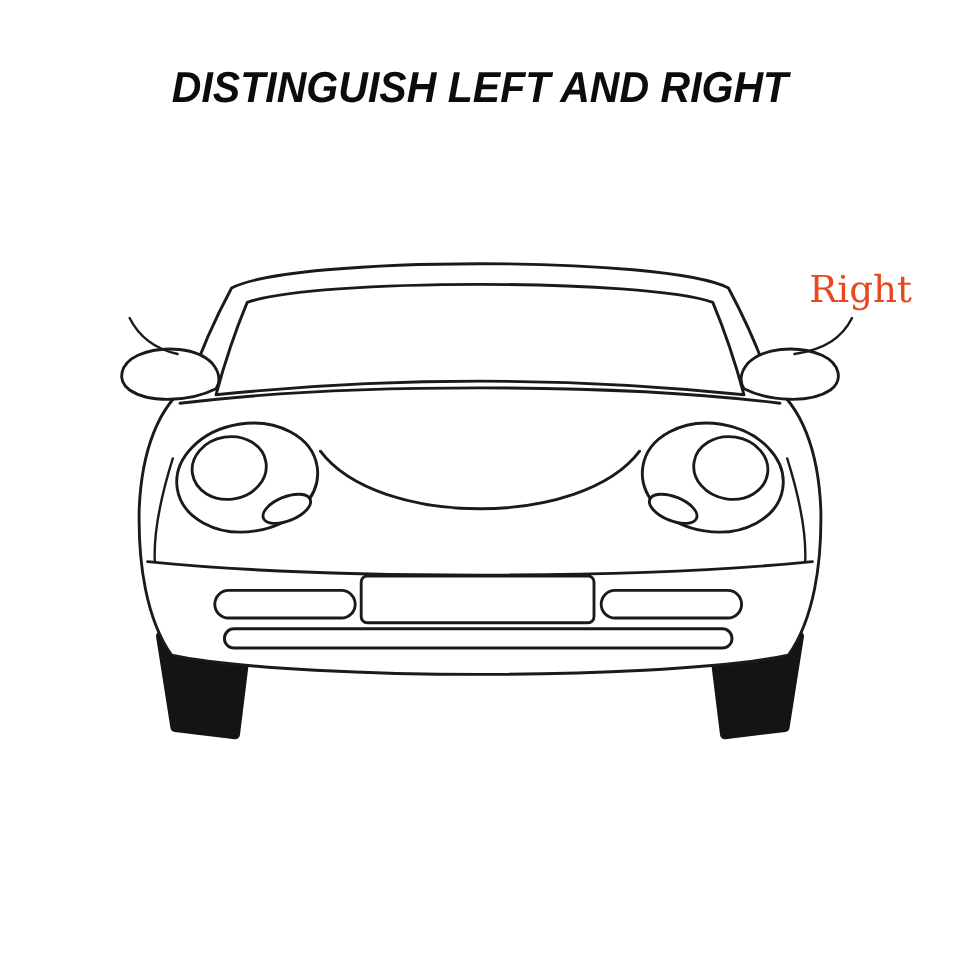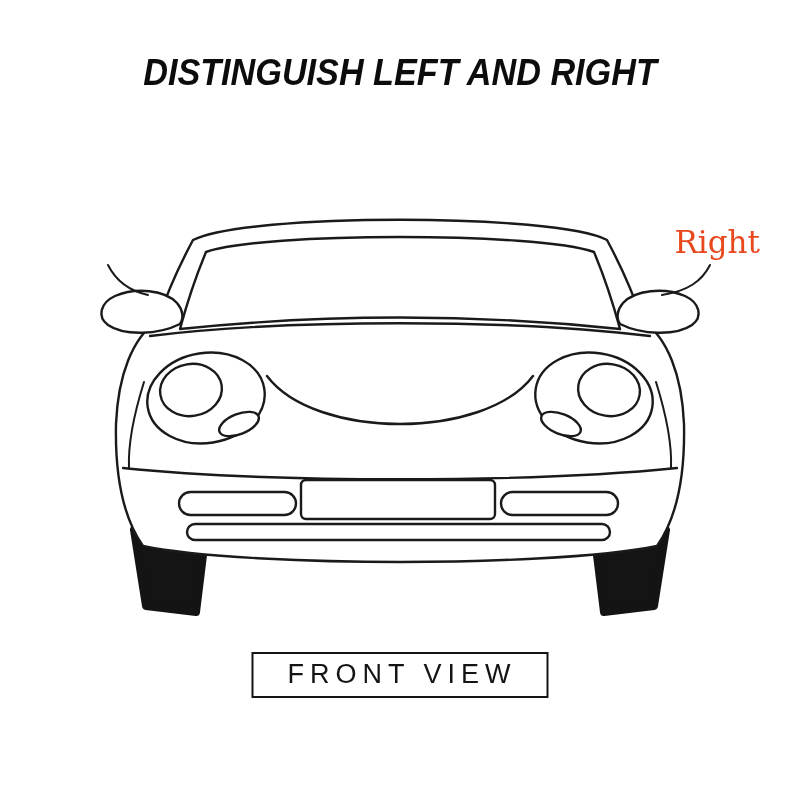--- a/index.html
+++ b/index.html
@@ -132,15 +132,14 @@
       <rect x="179" y="492" width="117" height="23" rx="11.5" fill="#ffffff"></rect>
       <rect x="501" y="492" width="117" height="23" rx="11.5" fill="#ffffff"></rect>
       <rect x="187" y="524" width="423" height="16" rx="8" fill="#ffffff"></rect>
       <rect x="301" y="480" width="194" height="39" rx="5" fill="#ffffff"></rect>
 
       <path stroke-width="2" d="M 108 265 C 116 281, 130 291, 148 295"></path>
       <path stroke-width="2" d="M 710 265 C 702 281, 688 291, 662 295"></path>
     </g>
   </svg>
 
-  <div class="caption-box">FRONT VIEW</div>
 
 </div>
 
 </body></html>

